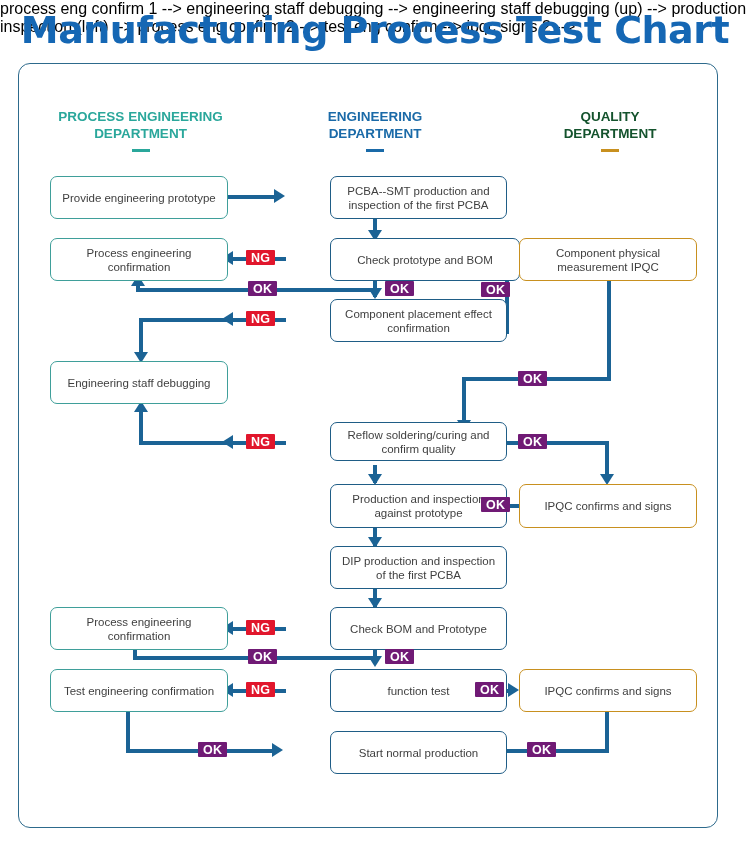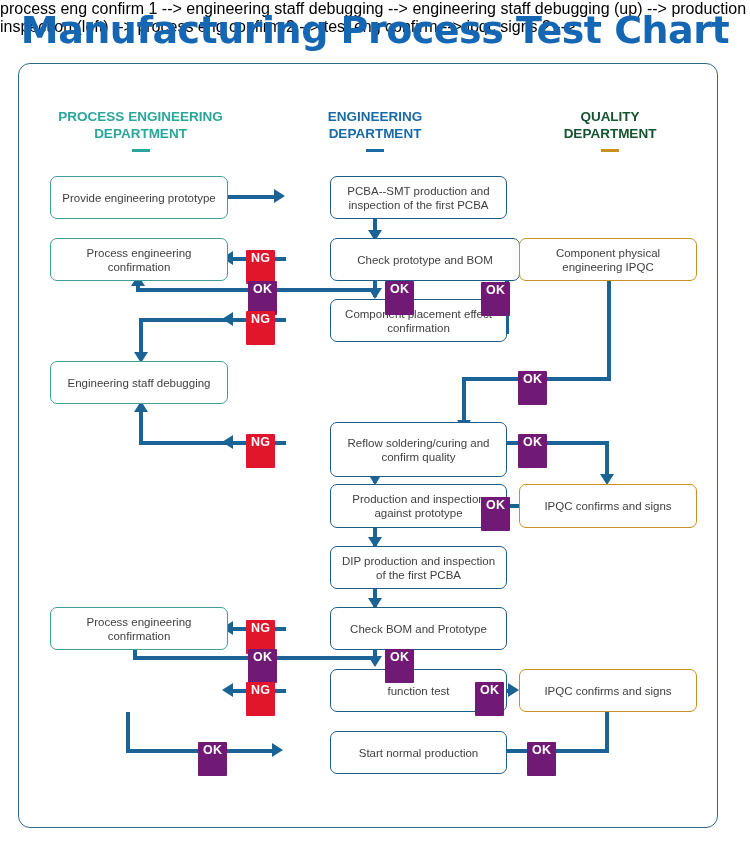--- a/index.html
+++ b/index.html
@@ -44,21 +44,21 @@
   .vl{width:4px;}
 
   .arw{position:absolute;width:0;height:0;z-index:3;}
   .arw.r{border-top:7px solid transparent;border-bottom:7px solid transparent;border-left:11px solid #1b6395;}
   .arw.l{border-top:7px solid transparent;border-bottom:7px solid transparent;border-right:11px solid #1b6395;}
   .arw.d{border-left:7px solid transparent;border-right:7px solid transparent;border-top:11px solid #1b6395;}
   .arw.u{border-left:7px solid transparent;border-right:7px solid transparent;border-bottom:11px solid #1b6395;}
 
   .badge{
     position:absolute;z-index:8;color:#fff;font-weight:bold;font-size:12.5px;
-    padding:1px 5px 19px;line-height:14px;border-radius:1px;
+    padding:1px 5px 0;line-height:14px;border-radius:1px;
     font-family:"Liberation Sans",sans-serif;letter-spacing:0.3px;
   }
   .badge.ok{background:#701a75;}
   .badge.ng{background:#e1162c;}
 </style>
 </head>
 <body>
 
 <div id="page">
 
@@ -209,32 +209,32 @@
 
   <div class="box pe" style="left:50px;top:238px;width:178px;height:43px;">
     <span>Process engineering confirmation</span>
   </div>
 
   <div class="box pd" style="left:286px;top:238px;width:190px;height:43px;">
     <span>Check prototype and BOM</span>
   </div>
 
   <div class="box qd" style="left:519px;top:238px;width:178px;height:43px;">
-    <span>Component physical engineering IPQC</span>
+    <span>Component physical measurement IPQC</span>
   </div>
 
   <div class="box pd" style="left:286px;top:299px;width:177px;height:43px;">
     <span>Component placement effect confirmation</span>
   </div>
 
   <div class="box pe" style="left:50px;top:361px;width:178px;height:43px;">
     <span>Engineering staff debugging</span>
   </div>
 
-  <div class="box pd" style="left:286px;top:422px;width:177px;height:55px;">
+  <div class="box pd" style="left:286px;top:422px;width:177px;height:39px;">
     <span>Reflow soldering/curing and confirm quality</span>
   </div>
 
   <div class="box pd" style="left:286px;top:484px;width:177px;height:44px;">
     <span>Production and inspection against prototype</span>
   </div>
 
   <div class="box qd" style="left:519px;top:484px;width:178px;height:44px;">
     <span>IPQC confirms and signs</span>
   </div>
@@ -244,20 +244,23 @@
   </div>
 
   <div class="box pe" style="left:50px;top:607px;width:178px;height:43px;">
     <span>Process engineering confirmation</span>
   </div>
 
   <div class="box pd" style="left:286px;top:607px;width:177px;height:43px;">
     <span>Check BOM and Prototype</span>
   </div>
 
+  <div class="box pe" style="left:50px;top:669px;width:178px;height:43px;">
+    <span>Test engineering confirmation</span>
+  </div>
 
   <div class="box pd" style="left:286px;top:669px;width:177px;height:43px;">
     <span>function test</span>
   </div>
 
   <div class="box qd" style="left:519px;top:669px;width:178px;height:43px;">
     <span>IPQC confirms and signs</span>
   </div>
 
   <div class="box pd" style="left:286px;top:731px;width:177px;height:43px;">

